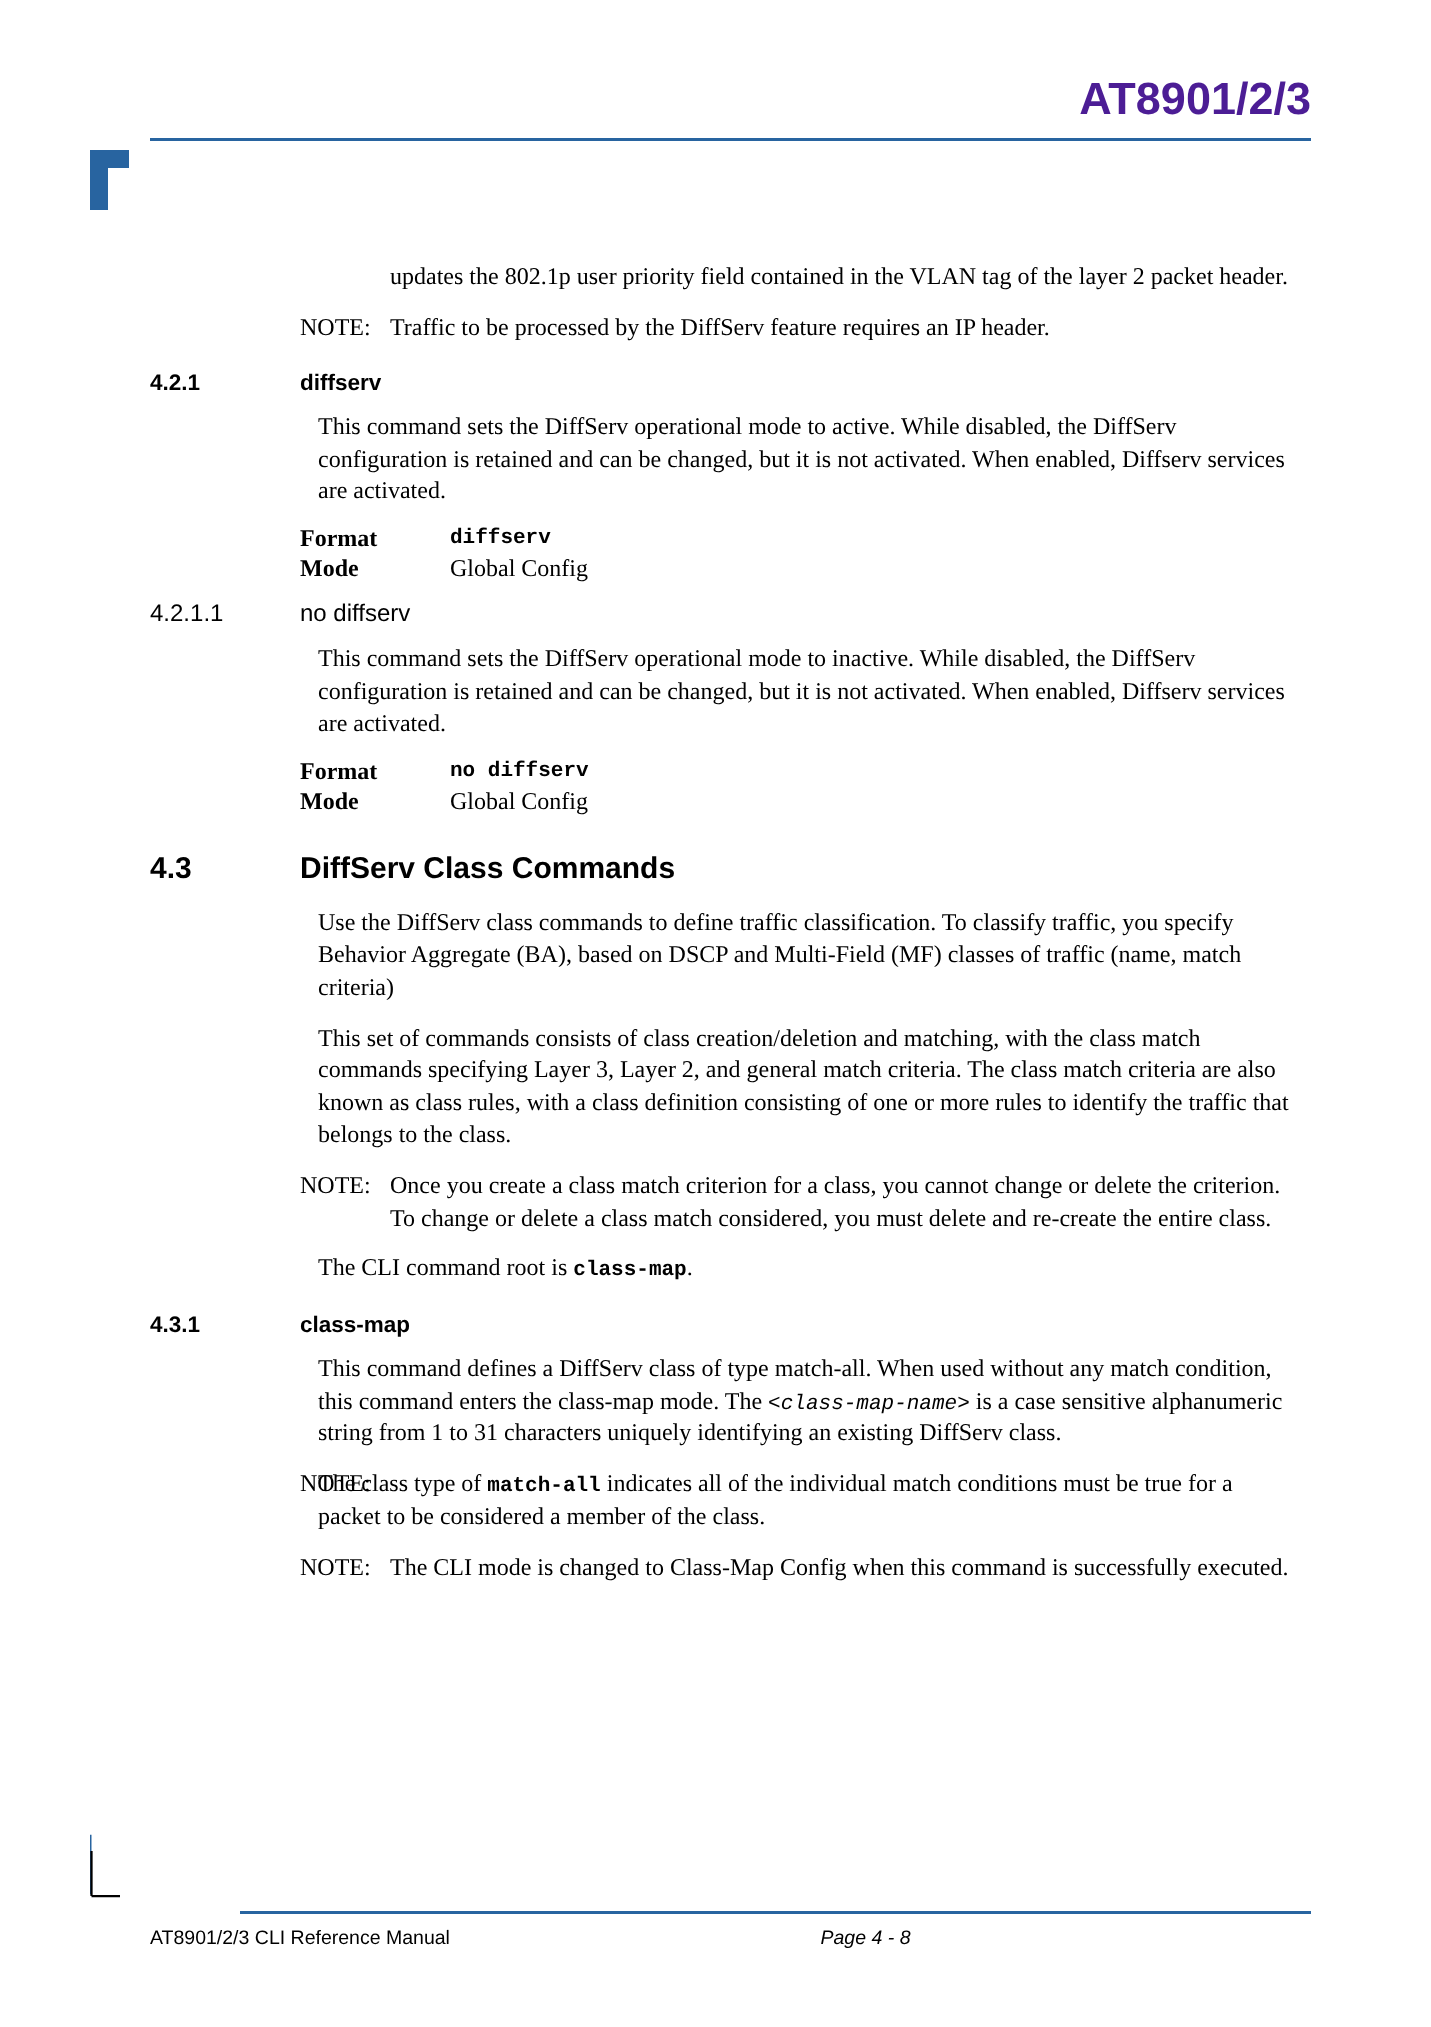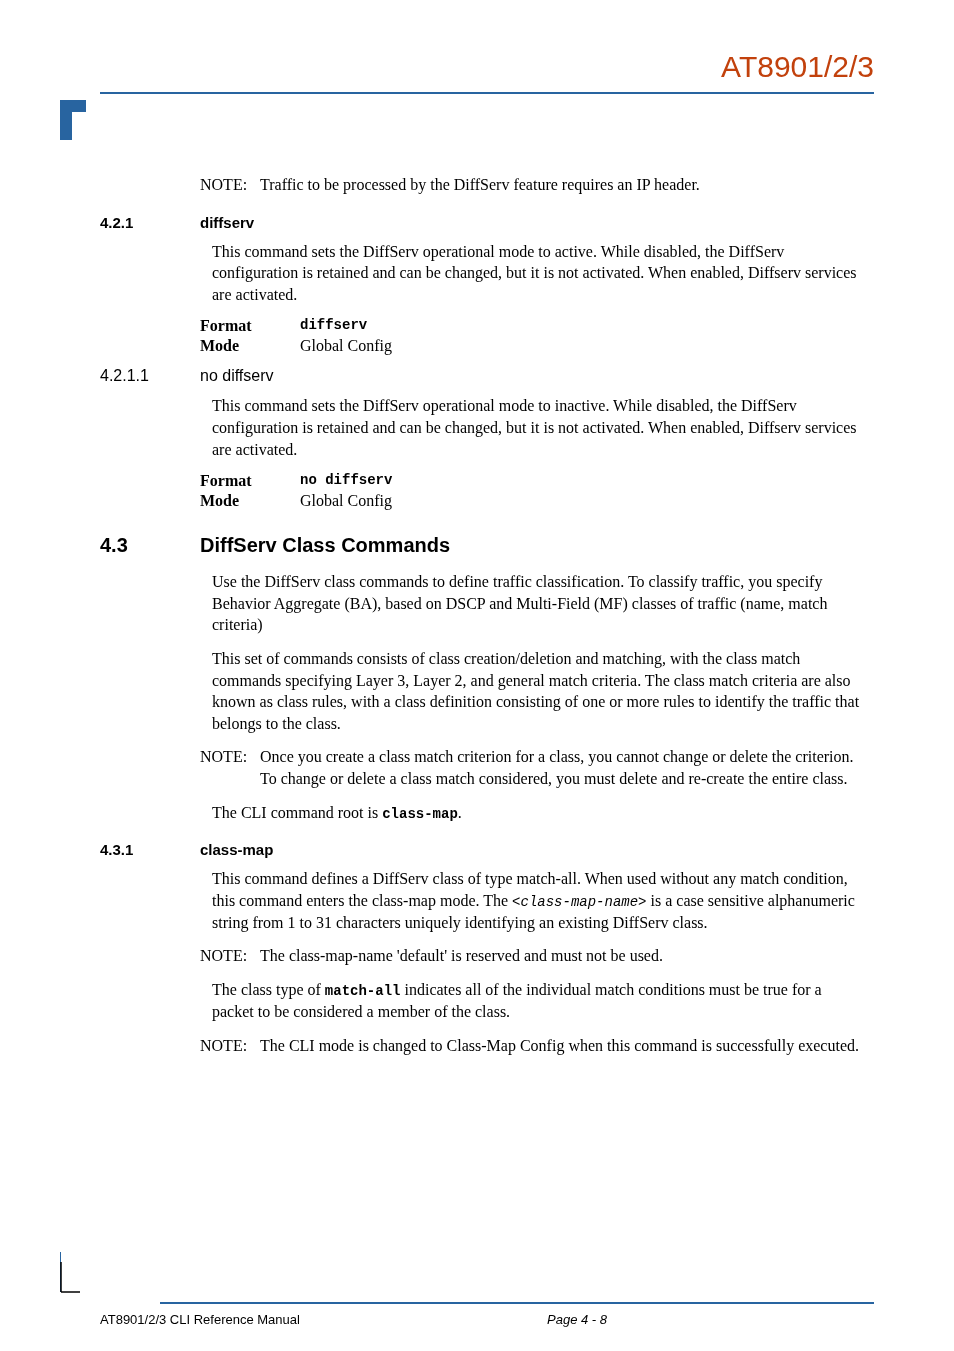--- a/index.html
+++ b/index.html
@@ -13,24 +13,24 @@
     position: relative;
     padding: 50px 80px 40px 100px;
   }
   .header {
     border-bottom: 2px solid #2864a0;
     padding-bottom: 8px;
     margin-bottom: 4px;
   }
   .doc-title {
     font-family: Arial, Helvetica, sans-serif;
-    font-weight: normal;
+    font-weight: bold;
     font-size: 30px;
     text-align: right;
-    color: #c2410c;
+    color: #4c1d95;
   }
   .logo-row {
     margin-top: 6px;
     margin-left: -40px;
     margin-bottom: 34px;
   }
   .logo {
     display: block;
   }
   .content {
@@ -106,21 +106,21 @@
   }
   .mono-ital {
     font-family: "Courier New", Courier, monospace;
     font-style: italic;
     font-size: 14px;
   }
   .footer {
     position: absolute;
     left: 60px;
     right: 80px;
-    bottom: 24px;
+    bottom: 52px;
   }
   .footer-angle {
     margin-bottom: 6px;
   }
   .footer-rule {
     border-top: 2px solid #2864a0;
     margin-left: 100px;
     margin-bottom: 8px;
   }
   .footer-row {
@@ -141,20 +141,21 @@
 
 <div class="logo-row">
   <svg class="logo" width="48" height="40">
     <rect x="0" y="0" width="26" height="12" fill="#2864a0"></rect>
     <rect x="0" y="12" width="12" height="28" fill="#2864a0"></rect>
   </svg>
 </div>
 
 <div class="content">
 
+  <div class="indent-block">updates the 802.1p user priority field contained in the VLAN tag of the layer 2 packet header.</div>
 
   <div class="note">
     <span class="note-label">NOTE:</span>
     <span>Traffic to be processed by the DiffServ feature requires an IP header.</span>
   </div>
 
   <div class="h3 hanging">
     <span class="sec-num">4.2.1</span>
     <span>diffserv</span>
   </div>
@@ -207,21 +208,20 @@
     <span class="sec-num">4.3.1</span>
     <span>class-map</span>
   </div>
 
   <p class="body">
     <span>This command defines a DiffServ class of type match-all. When used without any match condition, this command enters the class-map mode. The </span><span class="mono-ital">&lt;class-map-name&gt;</span><span> is a case sensitive alphanumeric string from 1 to 31 characters uniquely identifying an existing DiffServ class.</span>
   </p>
 
   <div class="note">
     <span class="note-label">NOTE:</span>
-    <span>The class-map-name 'default' is reserved and must not be used.</span>
   </div>
 
   <p class="body">
     <span>The class type of </span><span class="mono">match-all</span><span>  indicates all of the individual match conditions must be true for a packet to be considered a member of the class.</span>
   </p>
 
   <div class="note">
     <span class="note-label">NOTE:</span>
     <span>The CLI mode is changed to Class-Map Config when this command is successfully executed.</span>
   </div>

